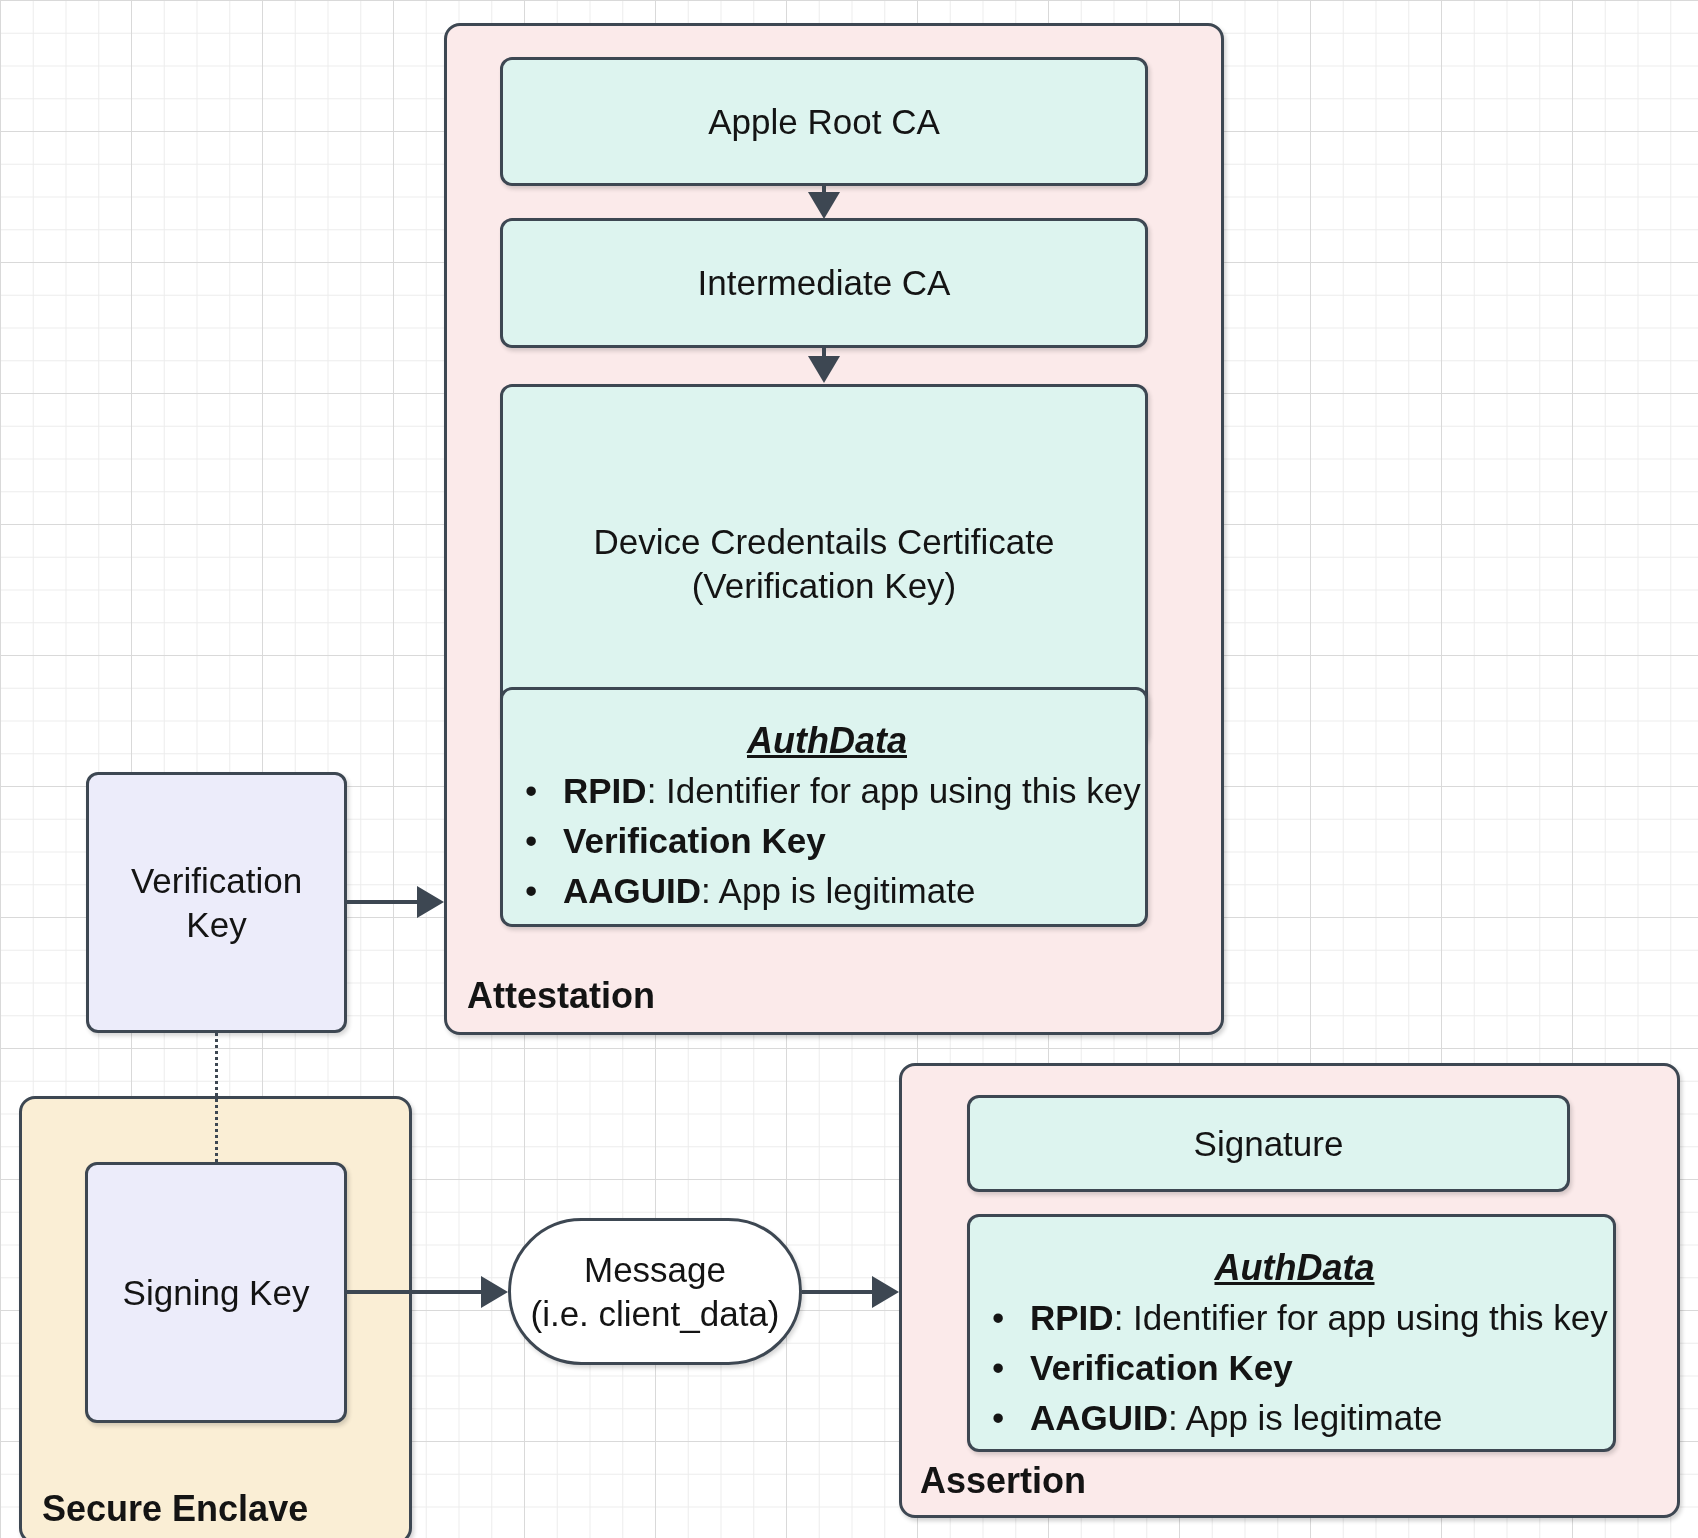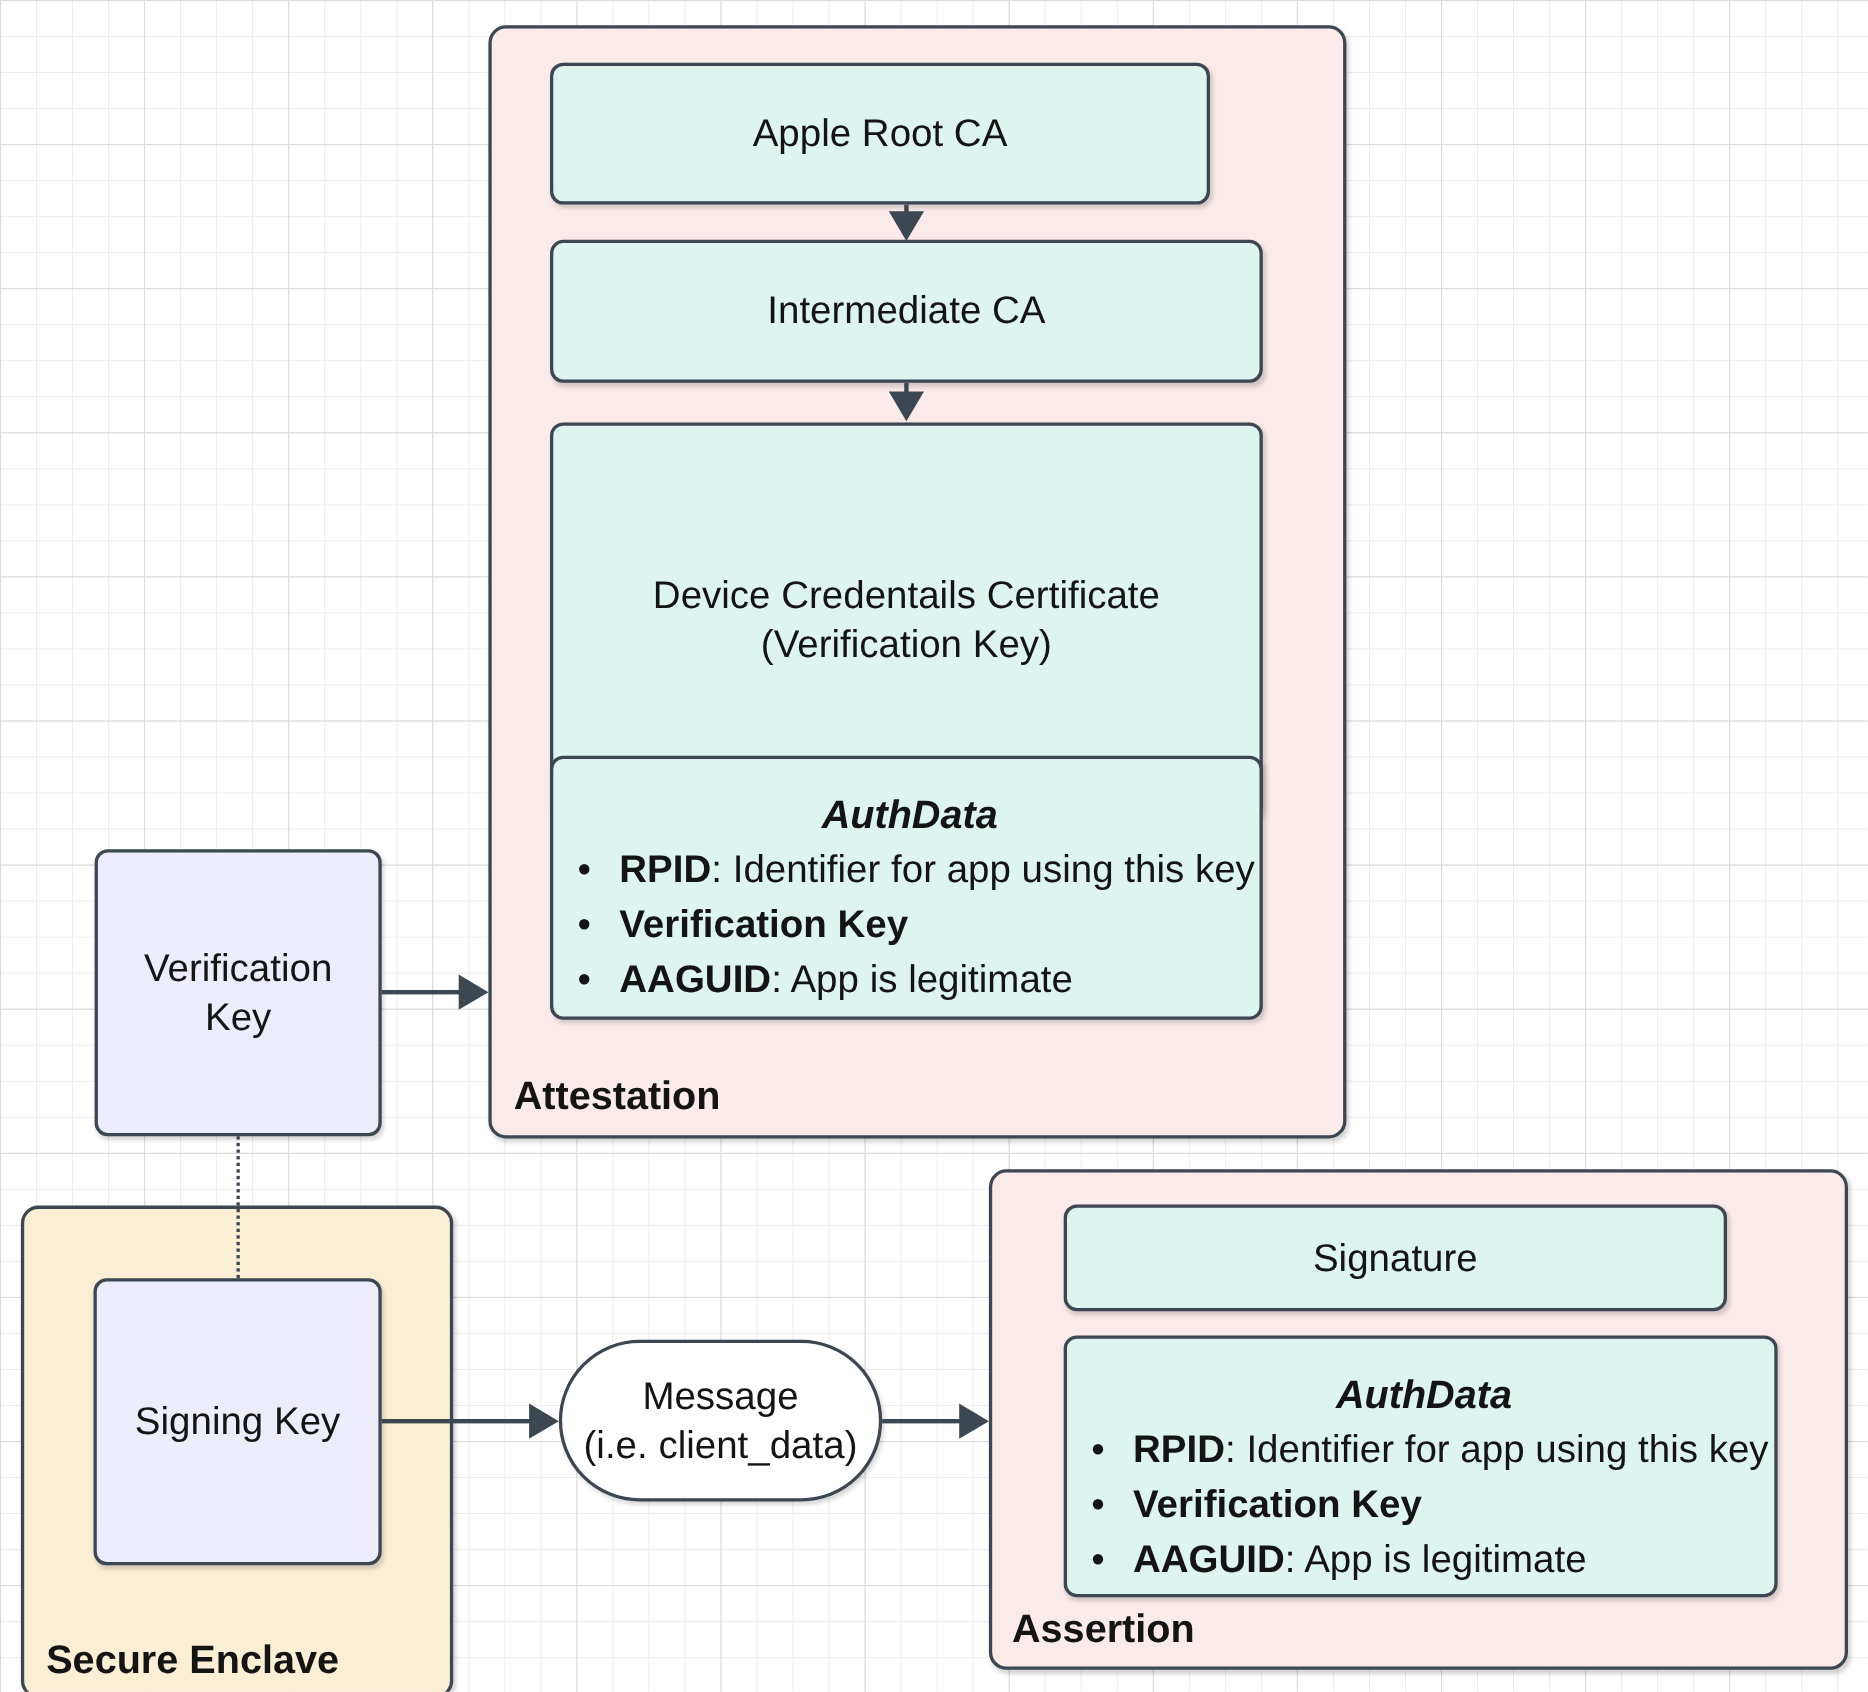--- a/index.html
+++ b/index.html
@@ -42,21 +42,21 @@
     white-space:pre-line;
   }
   .teal{background:var(--teal);}
   .lav{background:var(--lav);}
   .pill{background:#ffffff; border-radius:80px;text-align:center;}
   .authdata{
     display:block; text-align:left; white-space:normal;
     padding:26px 14px 0 20px; font-size:35px; line-height:50px;
   }
   .authdata .ad-title{
-    display:block; text-align:center; font-weight:bold; font-style:italic; font-size:36px;
+    display:block; text-align:center; font-weight:bold; font-style:italic; font-size:36px;text-decoration:underline;
   }
   .bline{white-space:nowrap;}
   .marker{display:inline-block; width:38px; padding-left:2px;}
   .b{font-weight:bold;}
   .hline{position:absolute; height:4px; background:var(--line);}
   .harrow{
     position:absolute; width:0; height:0;
     border-top:16px solid transparent; border-bottom:16px solid transparent;
     border-left:27px solid var(--line);
   }
@@ -68,21 +68,21 @@
   }
   .dotted{position:absolute; width:0; border-left:3px dotted var(--line);}
 </style>
 </head>
 <body>
 
 <div class="canvas">
 
   <div class="container pink" style="left:444px; top:23px; width:780px; height:1012px;">
 
-    <div class="box teal" style="left:53px; top:31px; width:600px; height:129px;">
+    <div class="box teal" style="left:53px; top:31px; width:648px; height:129px;">
       <span>Apple Root CA</span>
     </div>
 
     <div class="vstem" style="left:375px; top:160px; height:10px;"></div>
     <div class="varrow" style="left:361px; top:166px;"></div>
 
     <div class="box teal" style="left:53px; top:192px; width:648px; height:130px;">
       <span>Intermediate CA</span>
     </div>
 

